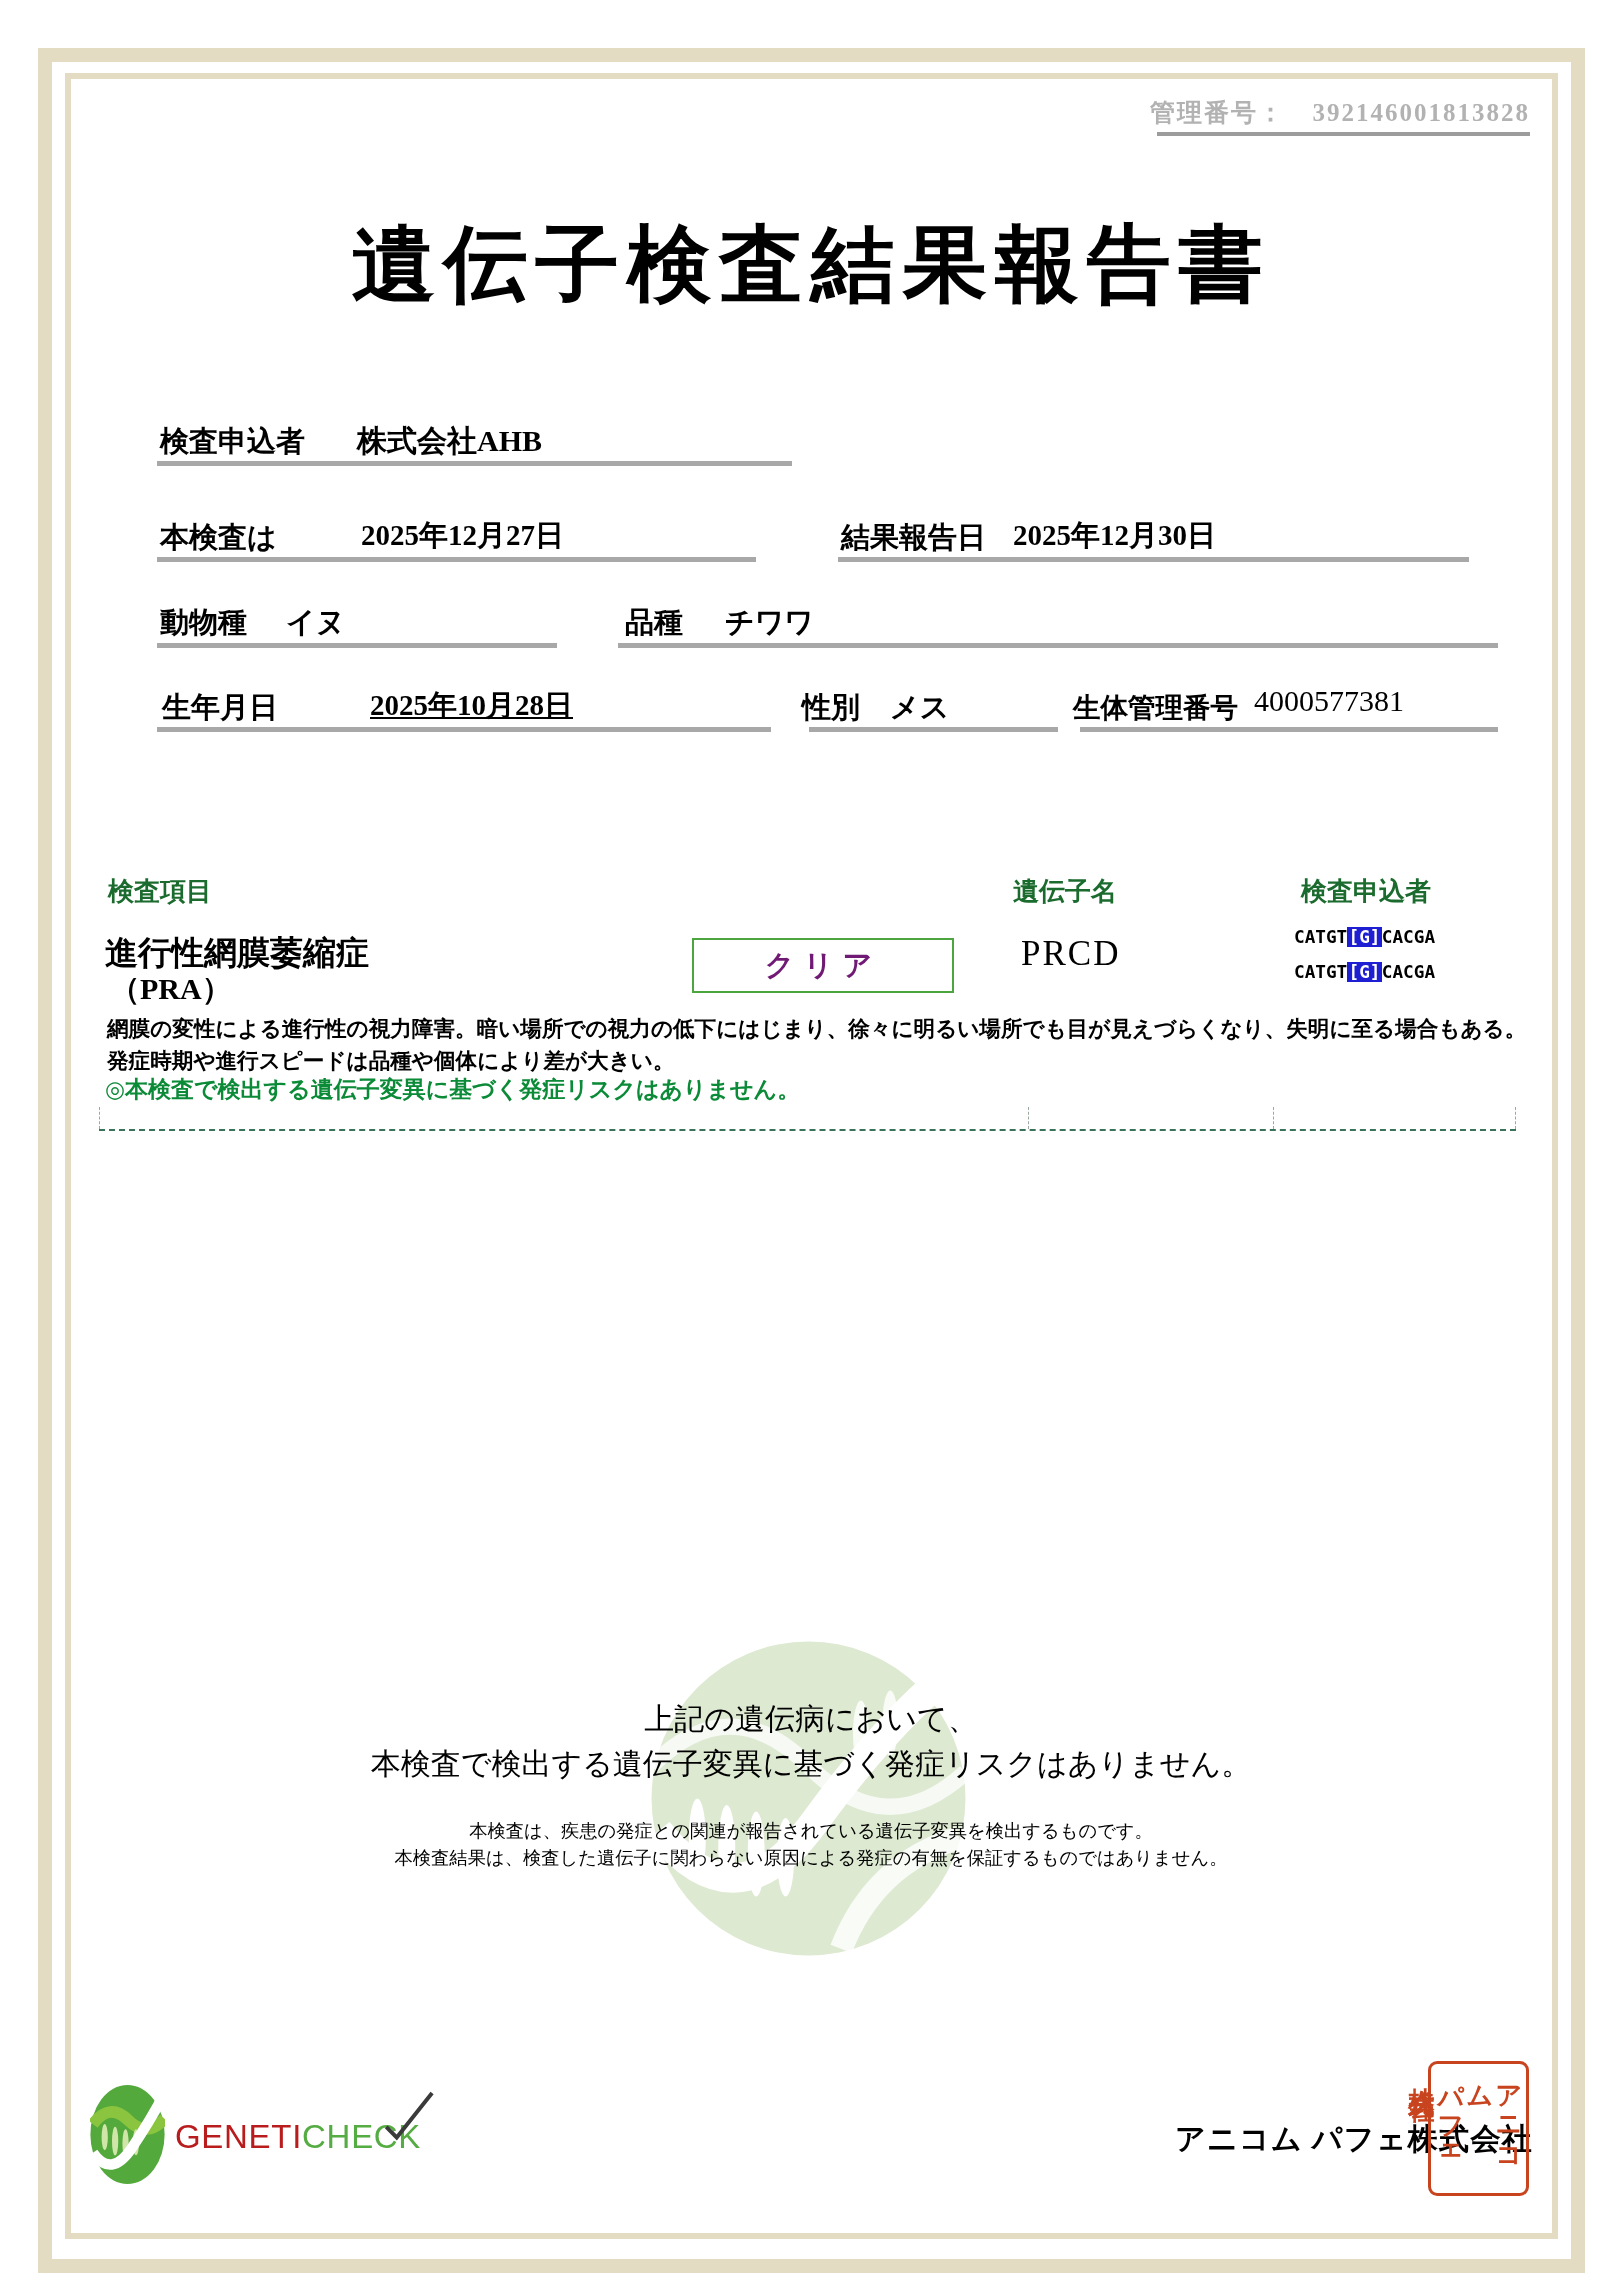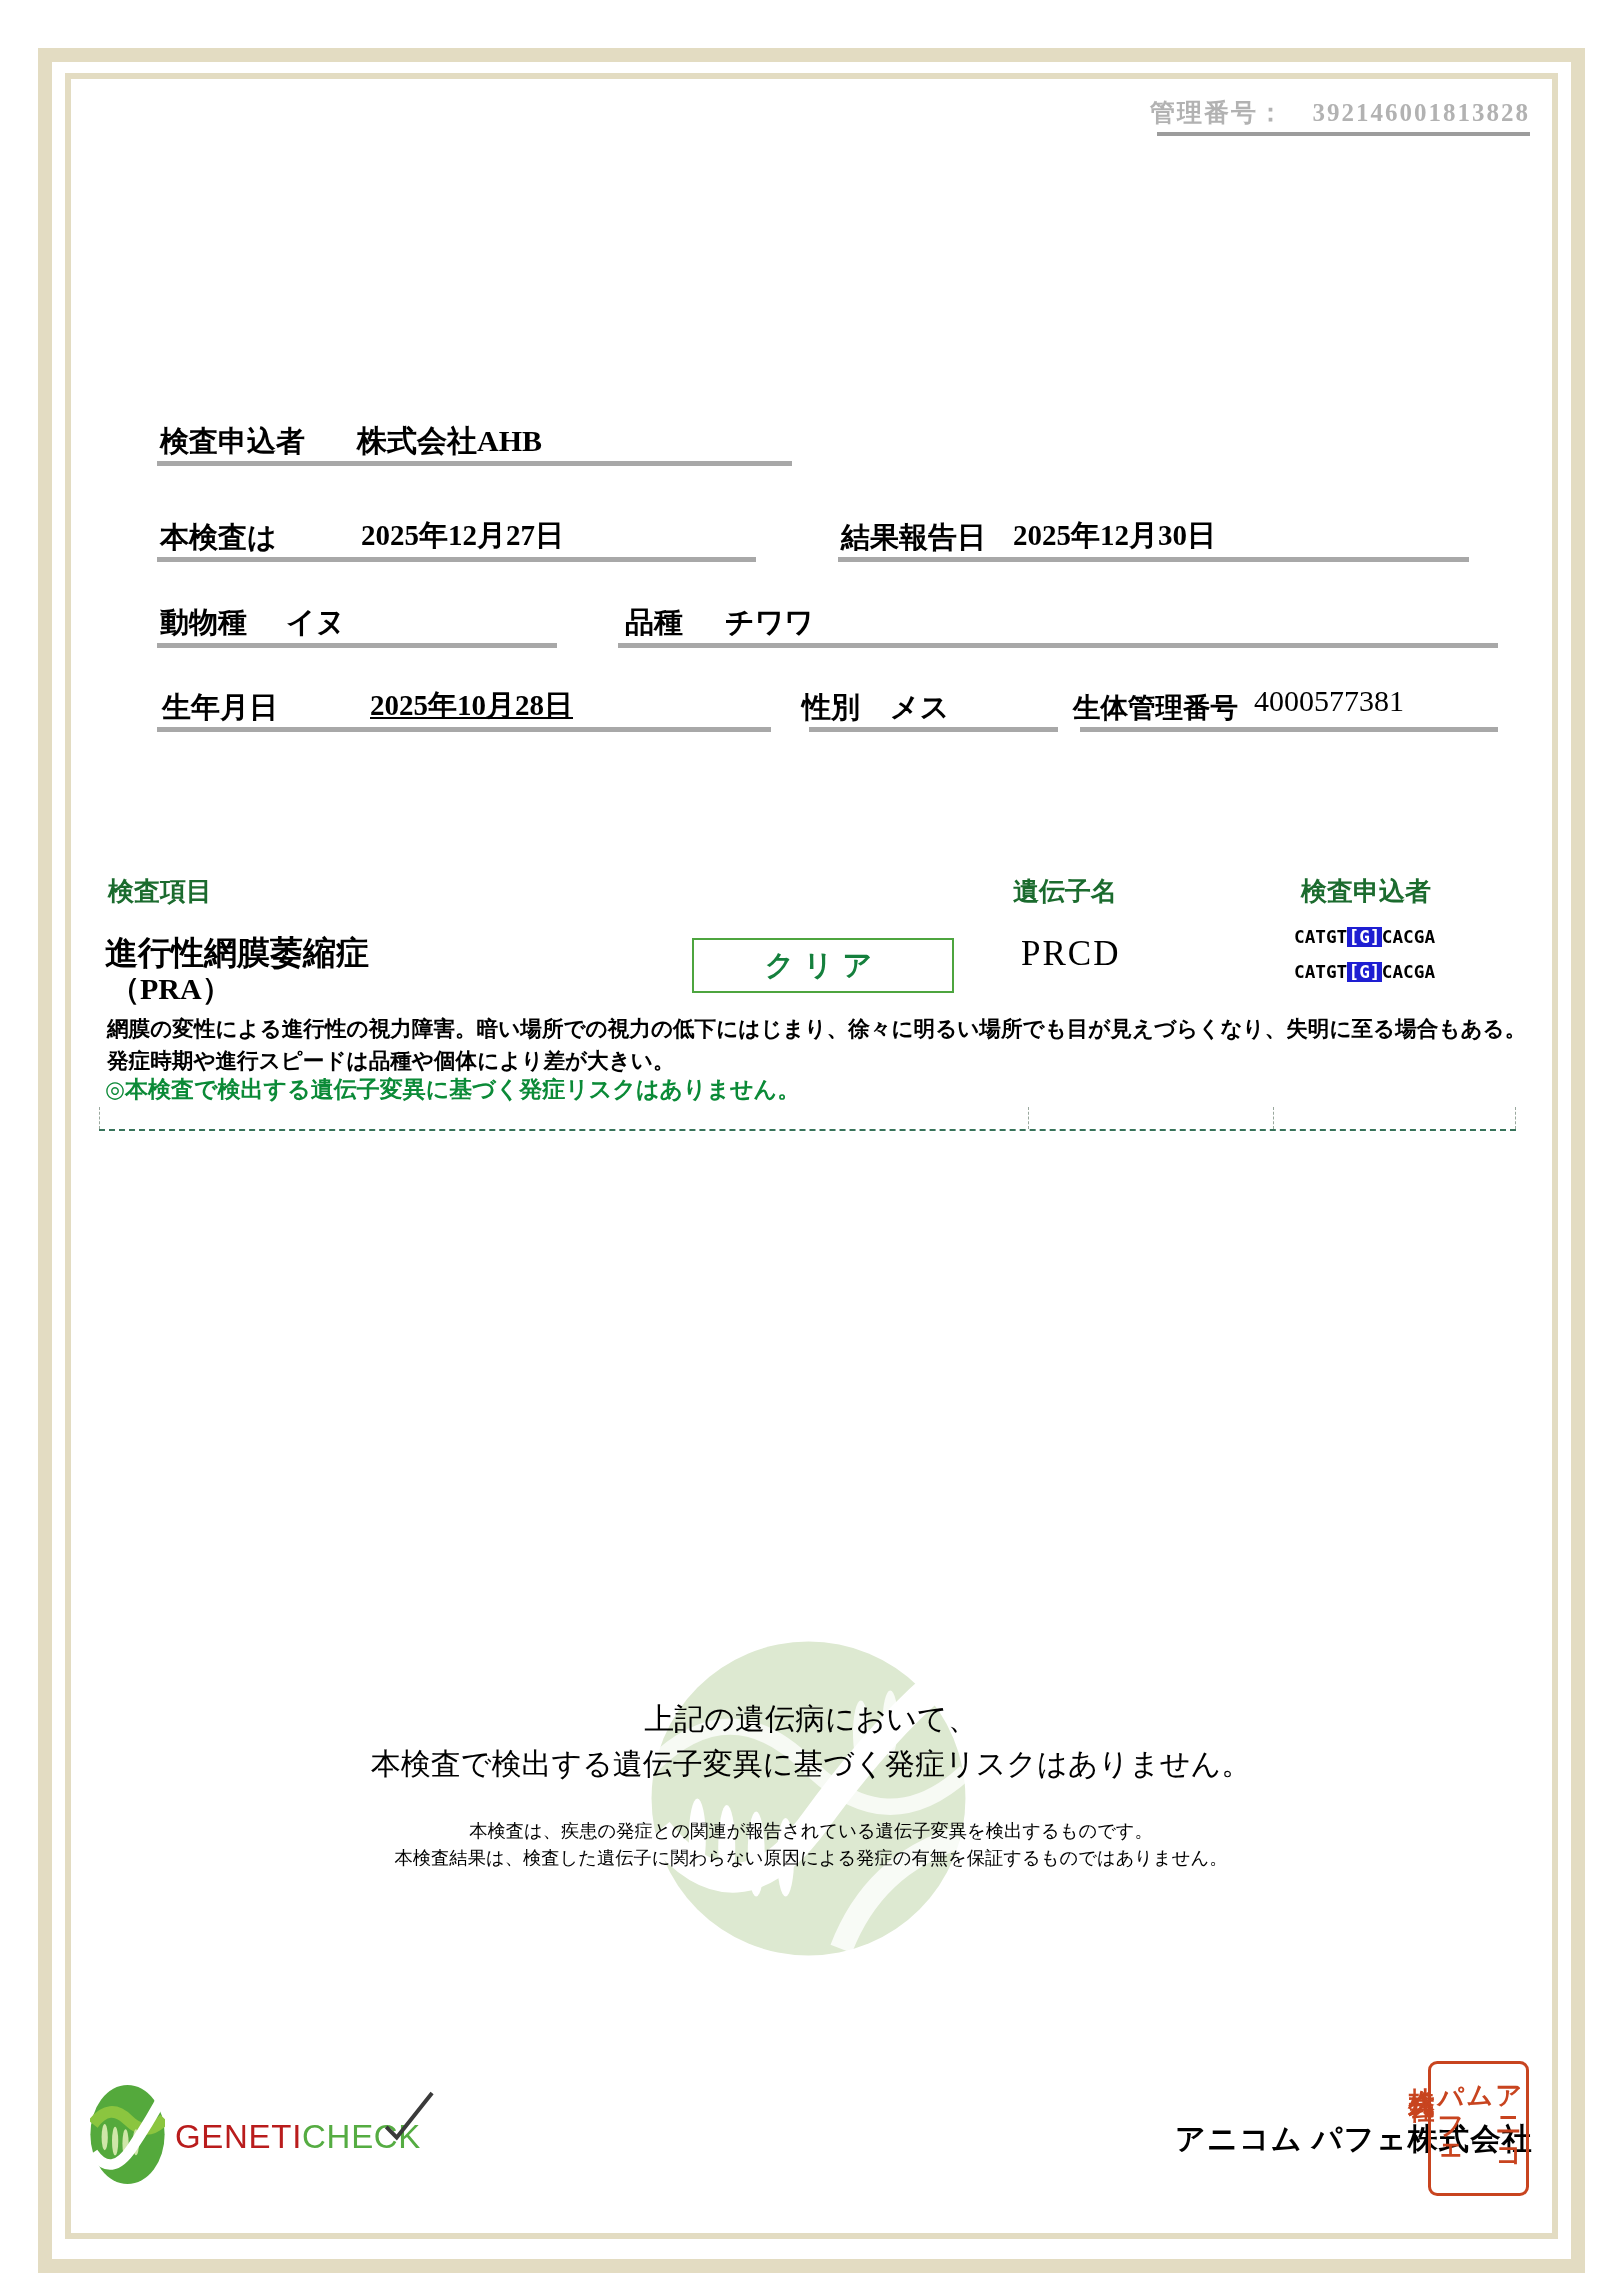--- a/index.html
+++ b/index.html
@@ -53,21 +53,21 @@
   .ghead{position:absolute;font-size:26px;font-weight:bold;color:#1b6b2e;white-space:nowrap;}
   #item-header{left:108px;top:874px;}
   #gene-header{left:1013px;top:874px;}
   #seq-header{left:1301px;top:874px;}
 
   #item-name{position:absolute;left:105px;top:931px;font-size:33px;font-weight:bold;}
   #item-sub{position:absolute;left:110px;top:969px;font-size:30px;font-weight:bold;}
 
   .result-box{position:absolute;left:692px;top:938px;width:262px;height:55px;
               border:2.6px solid #4da53f;box-sizing:border-box;display:flex;align-items:center;justify-content:center;}
-  .result-box span{font-size:29px;color:#15803d;letter-spacing:9.2px;font-weight:bold;}
+  .result-box span{font-size:29px;color:#701a75;letter-spacing:9.2px;font-weight:bold;}
 
   #gene-name{position:absolute;left:1021px;top:934px;font-size:35px;letter-spacing:2px;}
 
   .seq{position:absolute;left:1294px;font-family:"DejaVu Sans Mono","Liberation Mono",monospace;
        font-size:17.7px;font-weight:bold;white-space:nowrap;}
   #seq1{top:927px;}
   #seq2{top:962px;}
   .allele{background:#1e1ed2;color:#ffffff;padding:0 1.3px;}
 
   .desc{position:absolute;left:107px;font-size:21.6px;font-weight:bold;white-space:nowrap;}
@@ -109,20 +109,21 @@
 
   <div class="frame-outer"></div>
   <div class="frame-inner"></div>
 
   <div class="ctrl">
     <span>管理番号：</span>
     <span>392146001813828</span>
   </div>
   <div class="ctrl-ul"></div>
 
+  <div class="title">遺伝子検査結果報告書</div>
 
   <div class="lbl" id="applicant-label">検査申込者</div>
   <div class="val" id="applicant-value">株式会社AHB</div>
   <div class="ul" id="ul-applicant"></div>
 
   <div class="lbl" id="apply-label">本検査は</div>
   <div class="val" id="apply-value">2025年12月27日</div>
   <div class="lbl" id="report-label">結果報告日</div>
   <div class="val" id="report-value">2025年12月30日</div>
   <div class="ul" id="ul-apply"></div>

